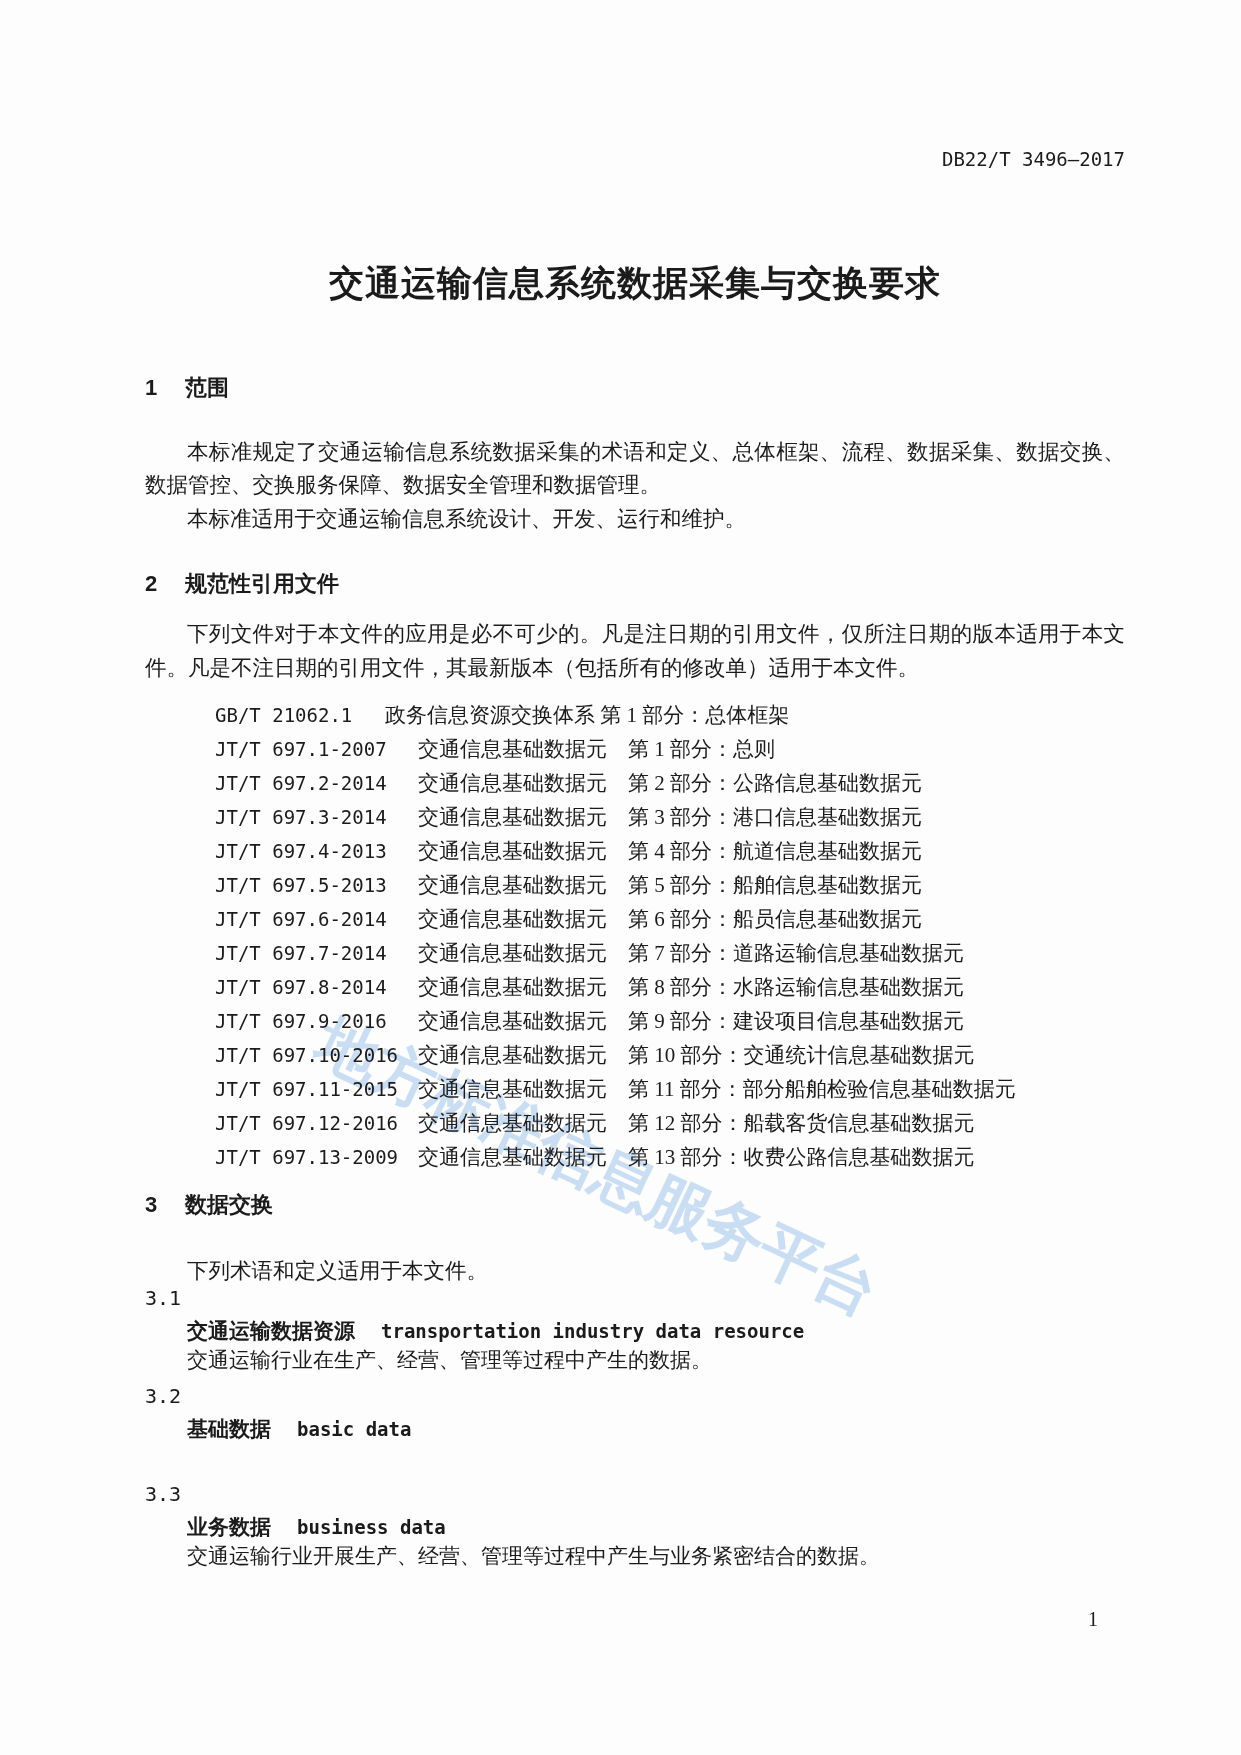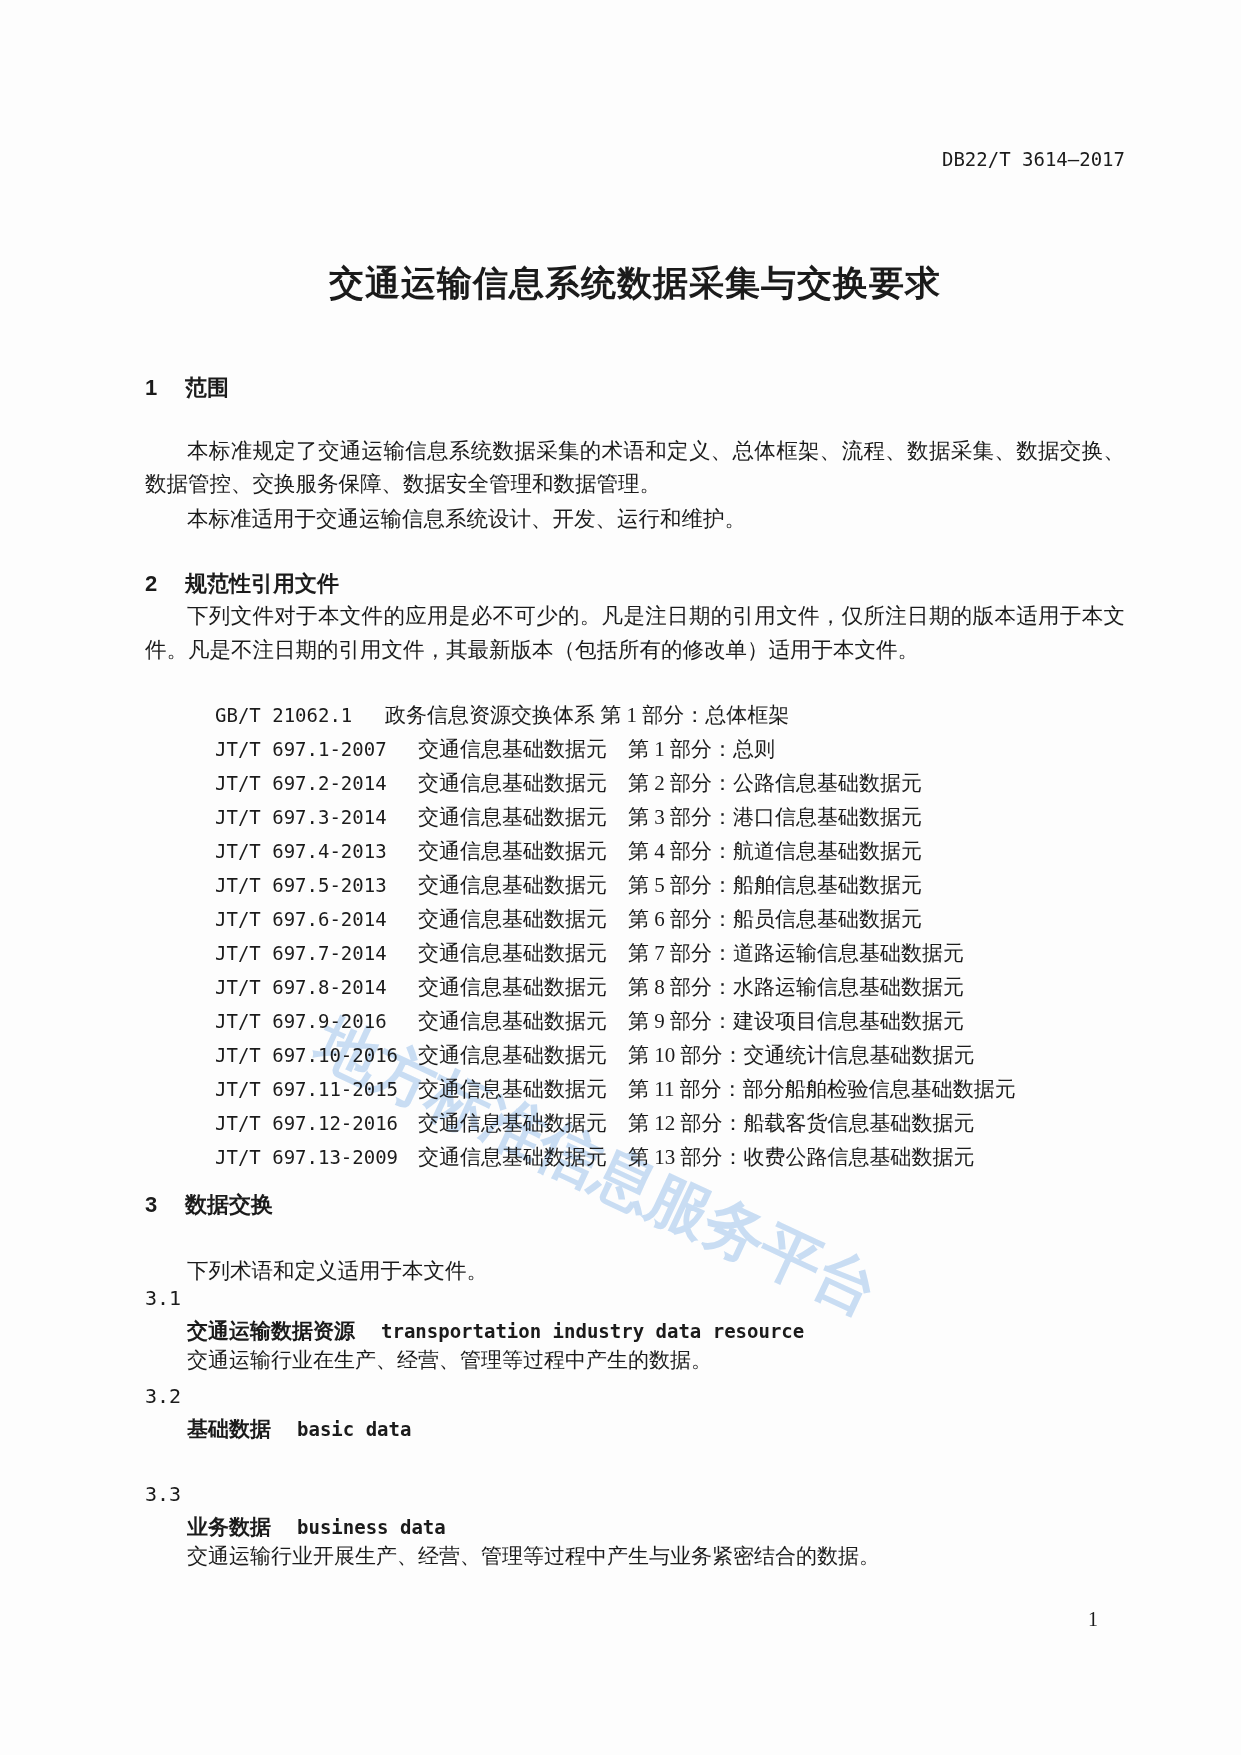--- a/index.html
+++ b/index.html
@@ -37,23 +37,23 @@
     font-weight: bold;
     font-size: 22px;
     line-height: 26px;
   }
   .sec-num { width: 40px; flex: 0 0 40px; }
   #sec1-head { top: 375px; }
   #sec2-head { top: 571px; }
   #sec3-head { top: 1192px; }
 
   .para { font-size: 21.5px; line-height: 33px; text-align: justify; }
-  #p1 { top: 436px; text-indent: 42px; font-family: Liberation Mono, monospace; }
+  #p1 { top: 436px; text-indent: 42px; }
   #p2 { top: 503px; text-indent: 42px; }
-  #p3 { top: 599px; text-indent: 42px; line-height: 34px; }
+  #p3 { top: 617px; text-indent: 42px; line-height: 34px; }
   #p4 { top: 1255px; text-indent: 42px; }
 
   .ref-list { top: 698px; padding-left: 42px; box-sizing: border-box; }
   .ref-row { display: flex; align-items: baseline; height: 34px; line-height: 34px; white-space: nowrap; margin-left: 28px; }
   .ref-code {
     flex: 0 0 203px;
     font-family: "DejaVu Sans Mono", "Liberation Mono", monospace;
     font-size: 19px;
   }
   .ref-list .ref-row:first-child .ref-code { flex-basis: 170px; }
@@ -95,21 +95,21 @@
     pointer-events: none;
   }
 </style>
 </head>
 <body>
 
 <div class="page">
 
   <div class="watermark" style="color: rgb(159, 196, 236);">地方标准信息服务平台</div>
 
-  <div class="content doc-code">DB22/T 3614—2017</div>
+  <div class="content doc-code">DB22/T 3496—2017</div>
 
   <div class="content doc-title">交通运输信息系统数据采集与交换要求</div>
 
   <div class="content sec-head" id="sec1-head">
     <span class="sec-num">1</span>
     <span class="sec-label">范围</span>
   </div>
 
   <div class="content para" id="p1">本标准规定了交通运输信息系统数据采集的术语和定义、总体框架、流程、数据采集、数据交换、数据管控、交换服务保障、数据安全管理和数据管理。</div>
   <div class="content para" id="p2">本标准适用于交通运输信息系统设计、开发、运行和维护。</div>

